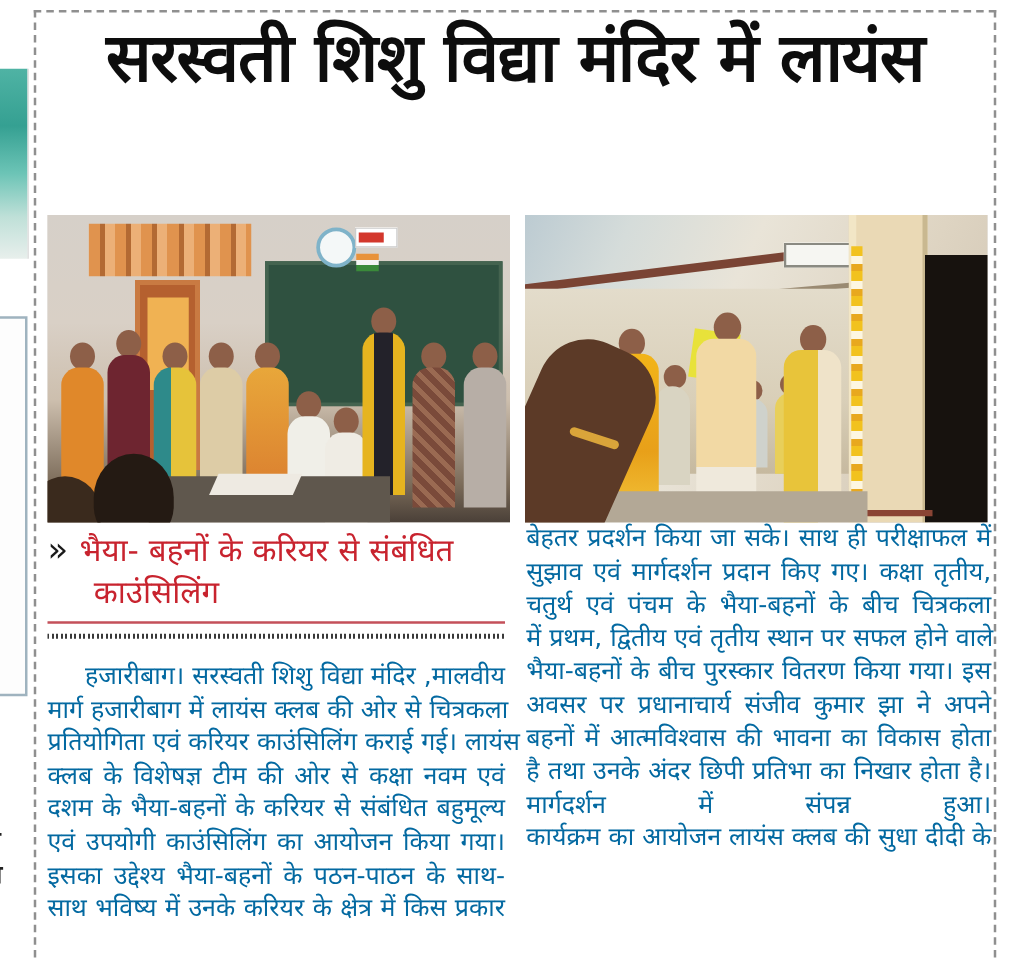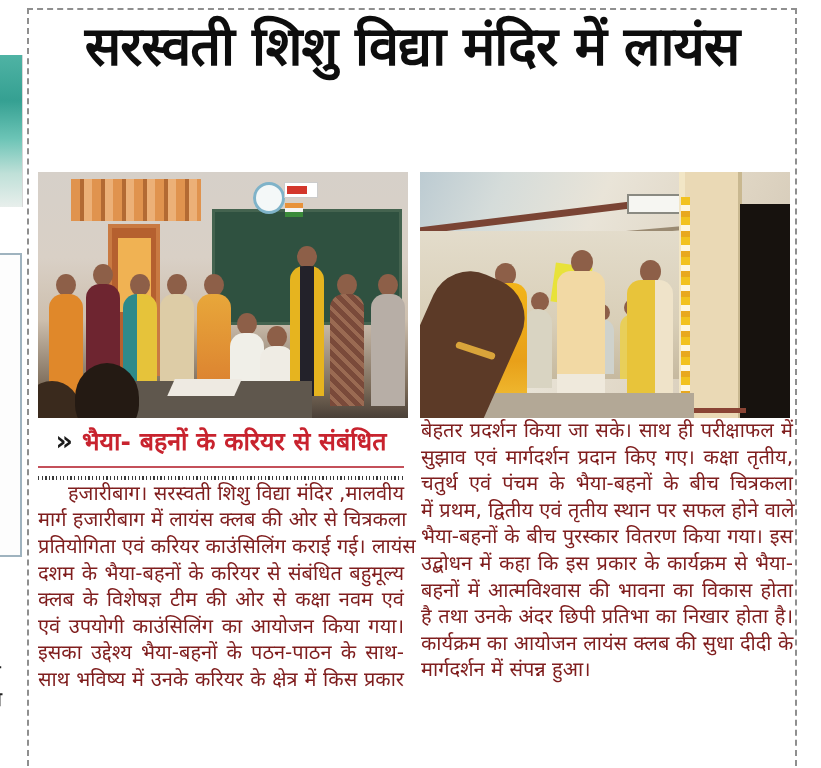--- a/index.html
+++ b/index.html
@@ -81,30 +81,30 @@
   .pr-garland{left:70.5%;top:10%;width:9px;height:88%;
     background:repeating-linear-gradient(180deg,#f2c21f 0 8px,#fdf6e0 8px 14px,#e8a81f 14px 20px);}
   .pr-door{left:86.5%;top:13%;width:14%;height:87%;background:#17120e;}
   .pr-trim{left:60%;top:96%;width:28%;height:5px;background:#8a4434;}
   .pr-floor{left:0;bottom:0;width:74%;height:10%;background:#b3a896;}
   .pr-arm{left:-6%;bottom:-34%;width:26%;height:95%;border-radius:40px;
     background:#5c3a27;transform:rotate(24deg);}
   .pr-bangle{left:9.5%;bottom:26%;width:11%;height:7px;background:#d9a43a;transform:rotate(18deg);border-radius:4px;}
   
   .leftcol{position:absolute;left:9px;top:414px;width:366px;}
-  .subhead{font-size:25px;font-weight:bold;color:#c8232e;line-height:1.25;text-align:center;}
+  .subhead{font-size:25px;font-weight:normal;color:#c8232e;line-height:1.25;}
   .subhead .chev{color:#1a1a1a;margin-right:9px;font-size:27px;}
   .subhead-l2{padding-left:37px;}
   .redrule{margin-top:8px;height:2px;background:#c4505a;}
   .byline{margin-top:7px;text-align:center;font-size:20px;font-weight:bold;color:#1d1d1d;}
   .dotrule{margin-top:8px;height:4px;
     background:repeating-linear-gradient(90deg,#3a3a3a 0 1.3px,transparent 1.3px 3.6px);}
   
-  .bodytext{font-size:20px;line-height:26.6px;color:#7f1d1d;}
-  .leftcol .bodytext{margin-top:0;}
+  .bodytext{font-size:20px;line-height:26.6px;color:#0369a1;}
+  .leftcol .bodytext{margin-top:16px;}
   .rightcol{position:absolute;left:392px;top:407px;width:372px;}
   .bodyline{text-align:justify;text-align-last:justify;white-space:nowrap;}
   .col-ends .bodyline:last-child{text-align-last:left;}
   .para-start .bodyline:first-child{padding-left:30px;}
 </style>
 </head>
 <body>
 
 <div class="scrap-photo"></div>
 <div class="scrap-box"></div>
@@ -217,43 +217,44 @@
     <div class="pr-door"></div>
     <div class="pr-trim"></div>
     <div class="pr-floor"></div>
     <div class="pr-arm"></div>
     <div class="pr-bangle"></div>
   </div>
 
   <div class="leftcol">
     <div class="subhead">
       <span class="chev">»</span><span>भैया- बहनों के करियर से संबंधित</span>
+      <div class="subhead-l2">काउंसिलिंग</div>
     </div>
     <div class="redrule"></div>
     <div class="dotrule"></div>
     <div class="bodytext para-start">
         <div class="bodyline">हजारीबाग। सरस्वती शिशु विद्या मंदिर ,मालवीय</div>
         <div class="bodyline">मार्ग हजारीबाग में लायंस क्लब की ओर से चित्रकला</div>
         <div class="bodyline">प्रतियोगिता एवं करियर काउंसिलिंग कराई गई। लायंस</div>
+        <div class="bodyline">क्लब के विशेषज्ञ टीम की ओर से कक्षा नवम एवं</div>
         <div class="bodyline">दशम के भैया-बहनों के करियर से संबंधित बहुमूल्य</div>
-        <div class="bodyline">क्लब के विशेषज्ञ टीम की ओर से कक्षा नवम एवं</div>
         <div class="bodyline">एवं उपयोगी काउंसिलिंग का आयोजन किया गया।</div>
         <div class="bodyline">इसका उद्देश्य भैया-बहनों के पठन-पाठन के साथ-</div>
         <div class="bodyline">साथ भविष्य में उनके करियर के क्षेत्र में किस प्रकार</div>
       </div>
   </div>
 
   <div class="rightcol">
     <div class="bodytext col-ends">
         <div class="bodyline">बेहतर प्रदर्शन किया जा सके। साथ ही परीक्षाफल में</div>
         <div class="bodyline">सुझाव एवं मार्गदर्शन प्रदान किए गए। कक्षा तृतीय,</div>
         <div class="bodyline">चतुर्थ एवं पंचम के भैया-बहनों के बीच चित्रकला</div>
         <div class="bodyline">में प्रथम, द्वितीय एवं तृतीय स्थान पर सफल होने वाले</div>
         <div class="bodyline">भैया-बहनों के बीच पुरस्कार वितरण किया गया। इस</div>
-        <div class="bodyline">उद्बोधन में कहा कि इस प्रकार के कार्यक्रम से भैया-</div>
+        <div class="bodyline">अवसर पर प्रधानाचार्य संजीव कुमार झा ने अपने</div>
         <div class="bodyline">बहनों में आत्मविश्वास की भावना का विकास होता</div>
         <div class="bodyline">है तथा उनके अंदर छिपी प्रतिभा का निखार होता है।</div>
+        <div class="bodyline">मार्गदर्शन में  संपन्न हुआ।</div>
         <div class="bodyline">कार्यक्रम का आयोजन लायंस क्लब की  सुधा दीदी के</div>
-        <div class="bodyline">मार्गदर्शन में  संपन्न हुआ।</div>
       </div>
   </div>
 
 </div>
 
 </body></html>

